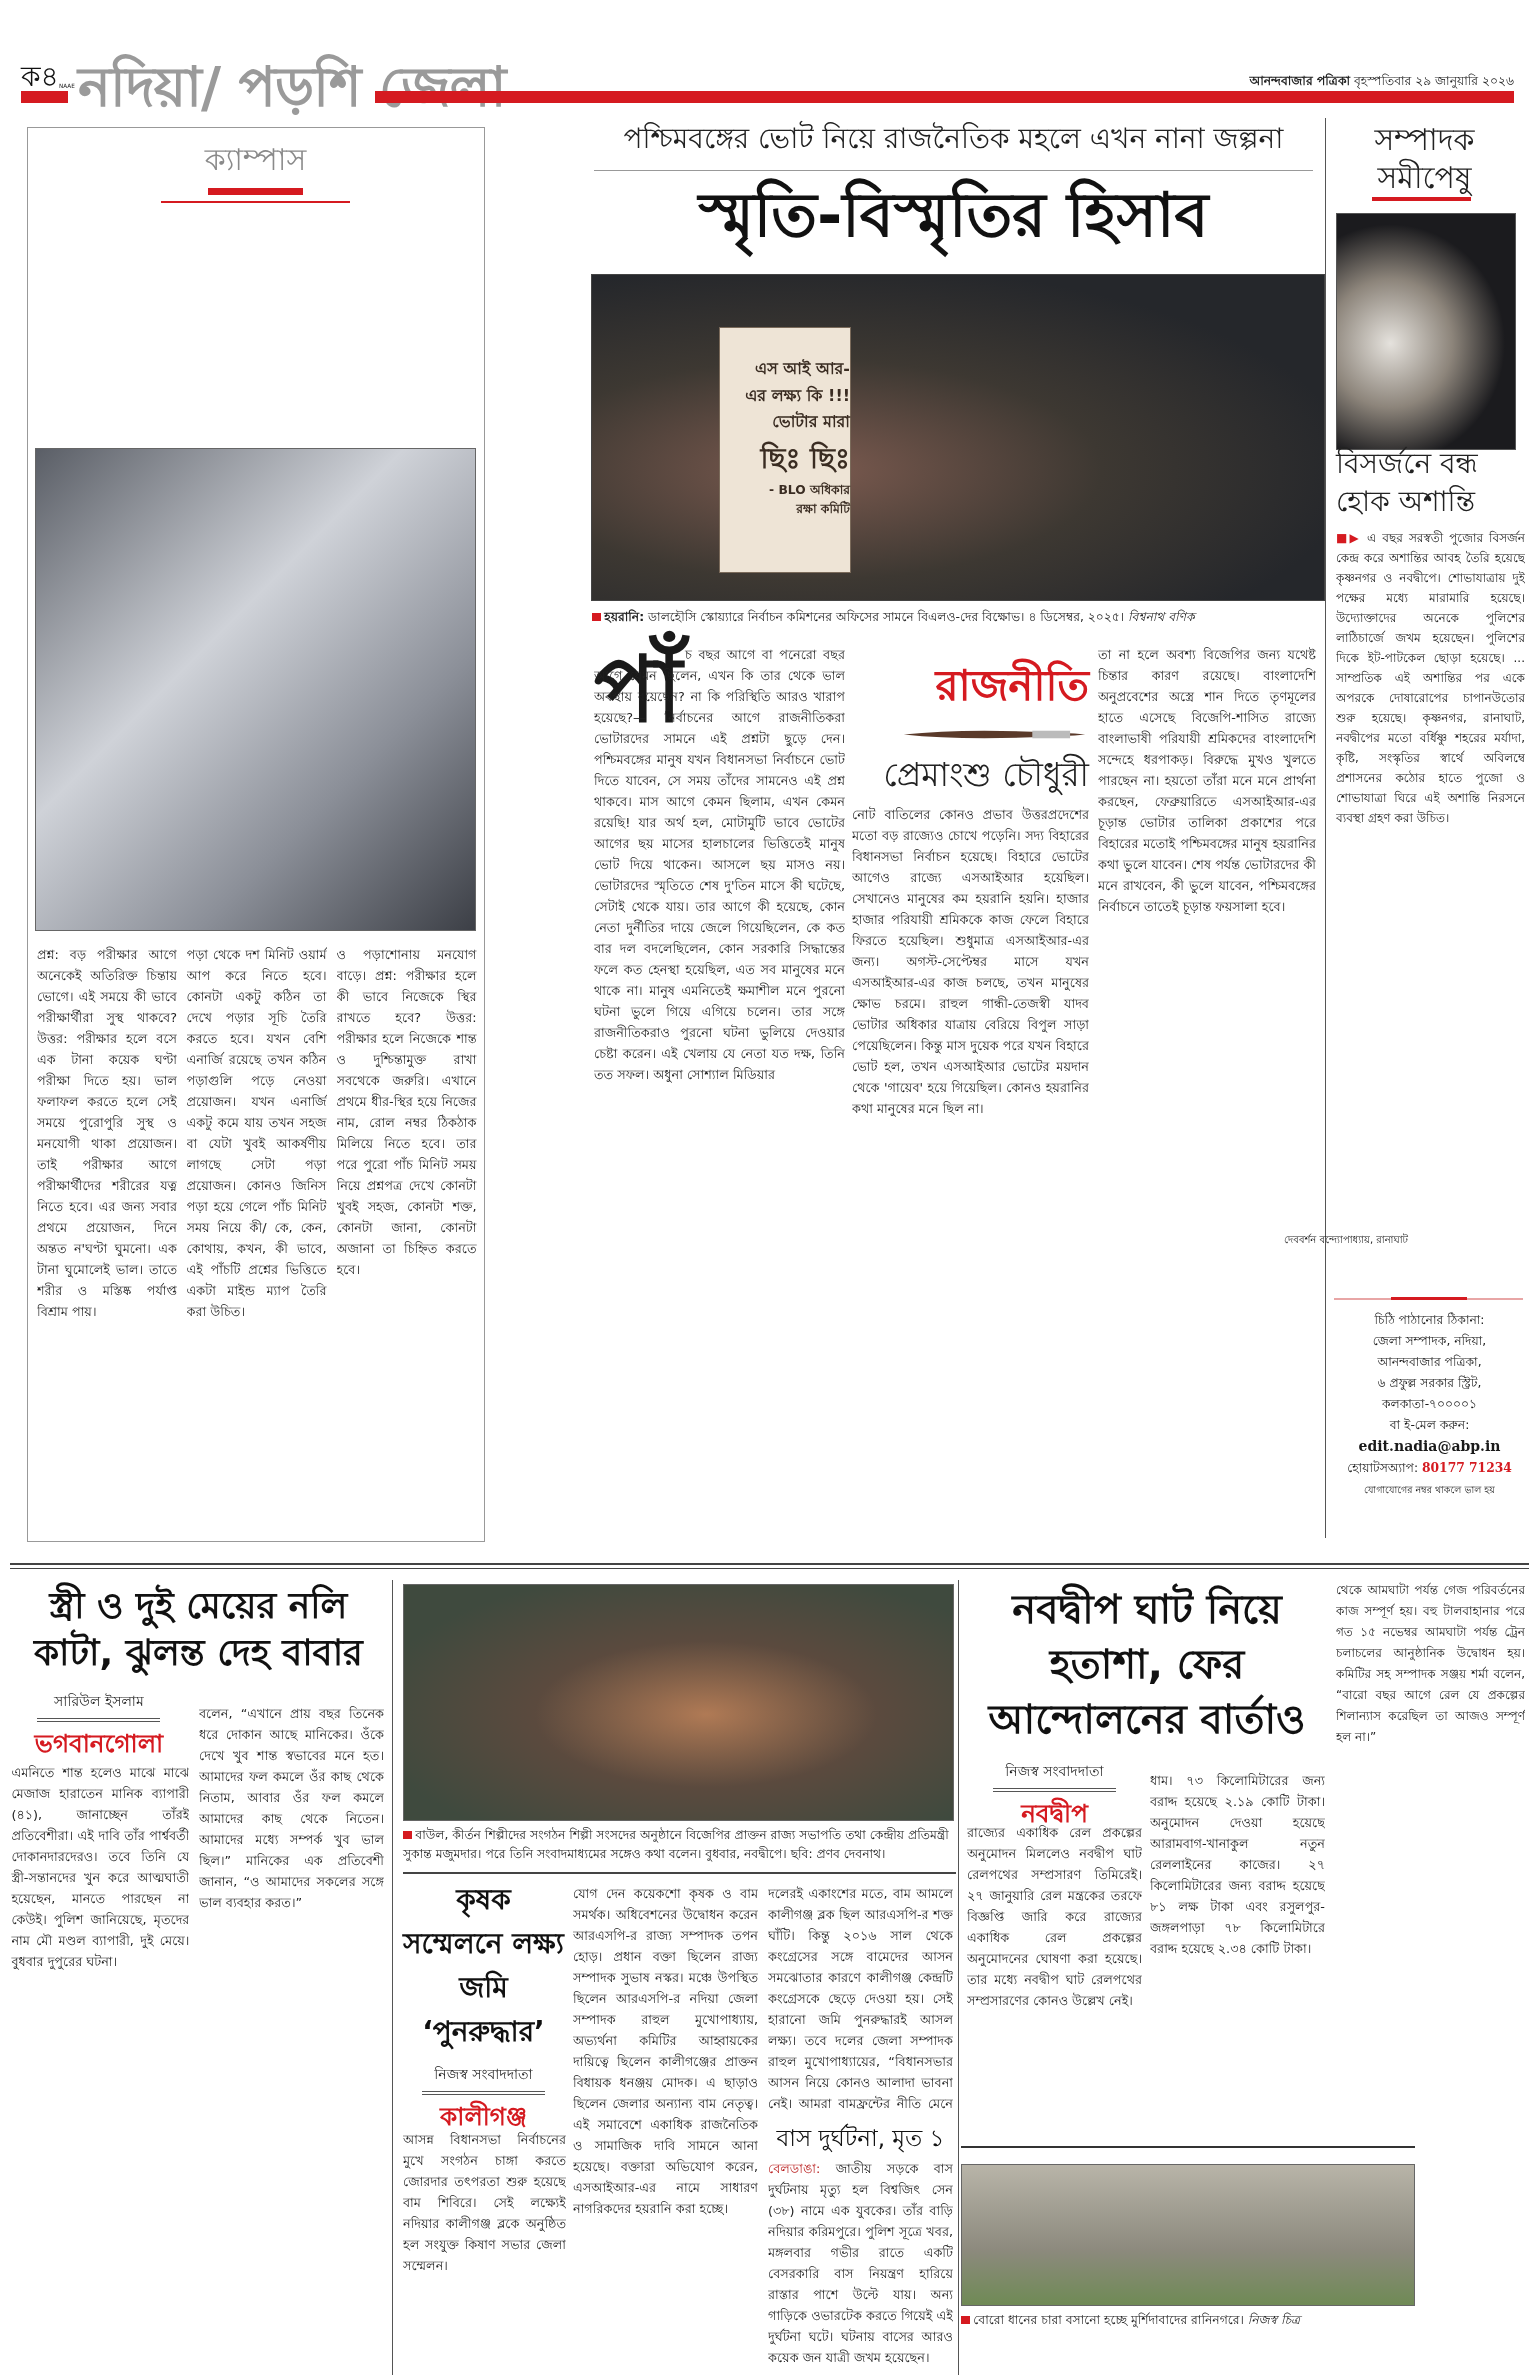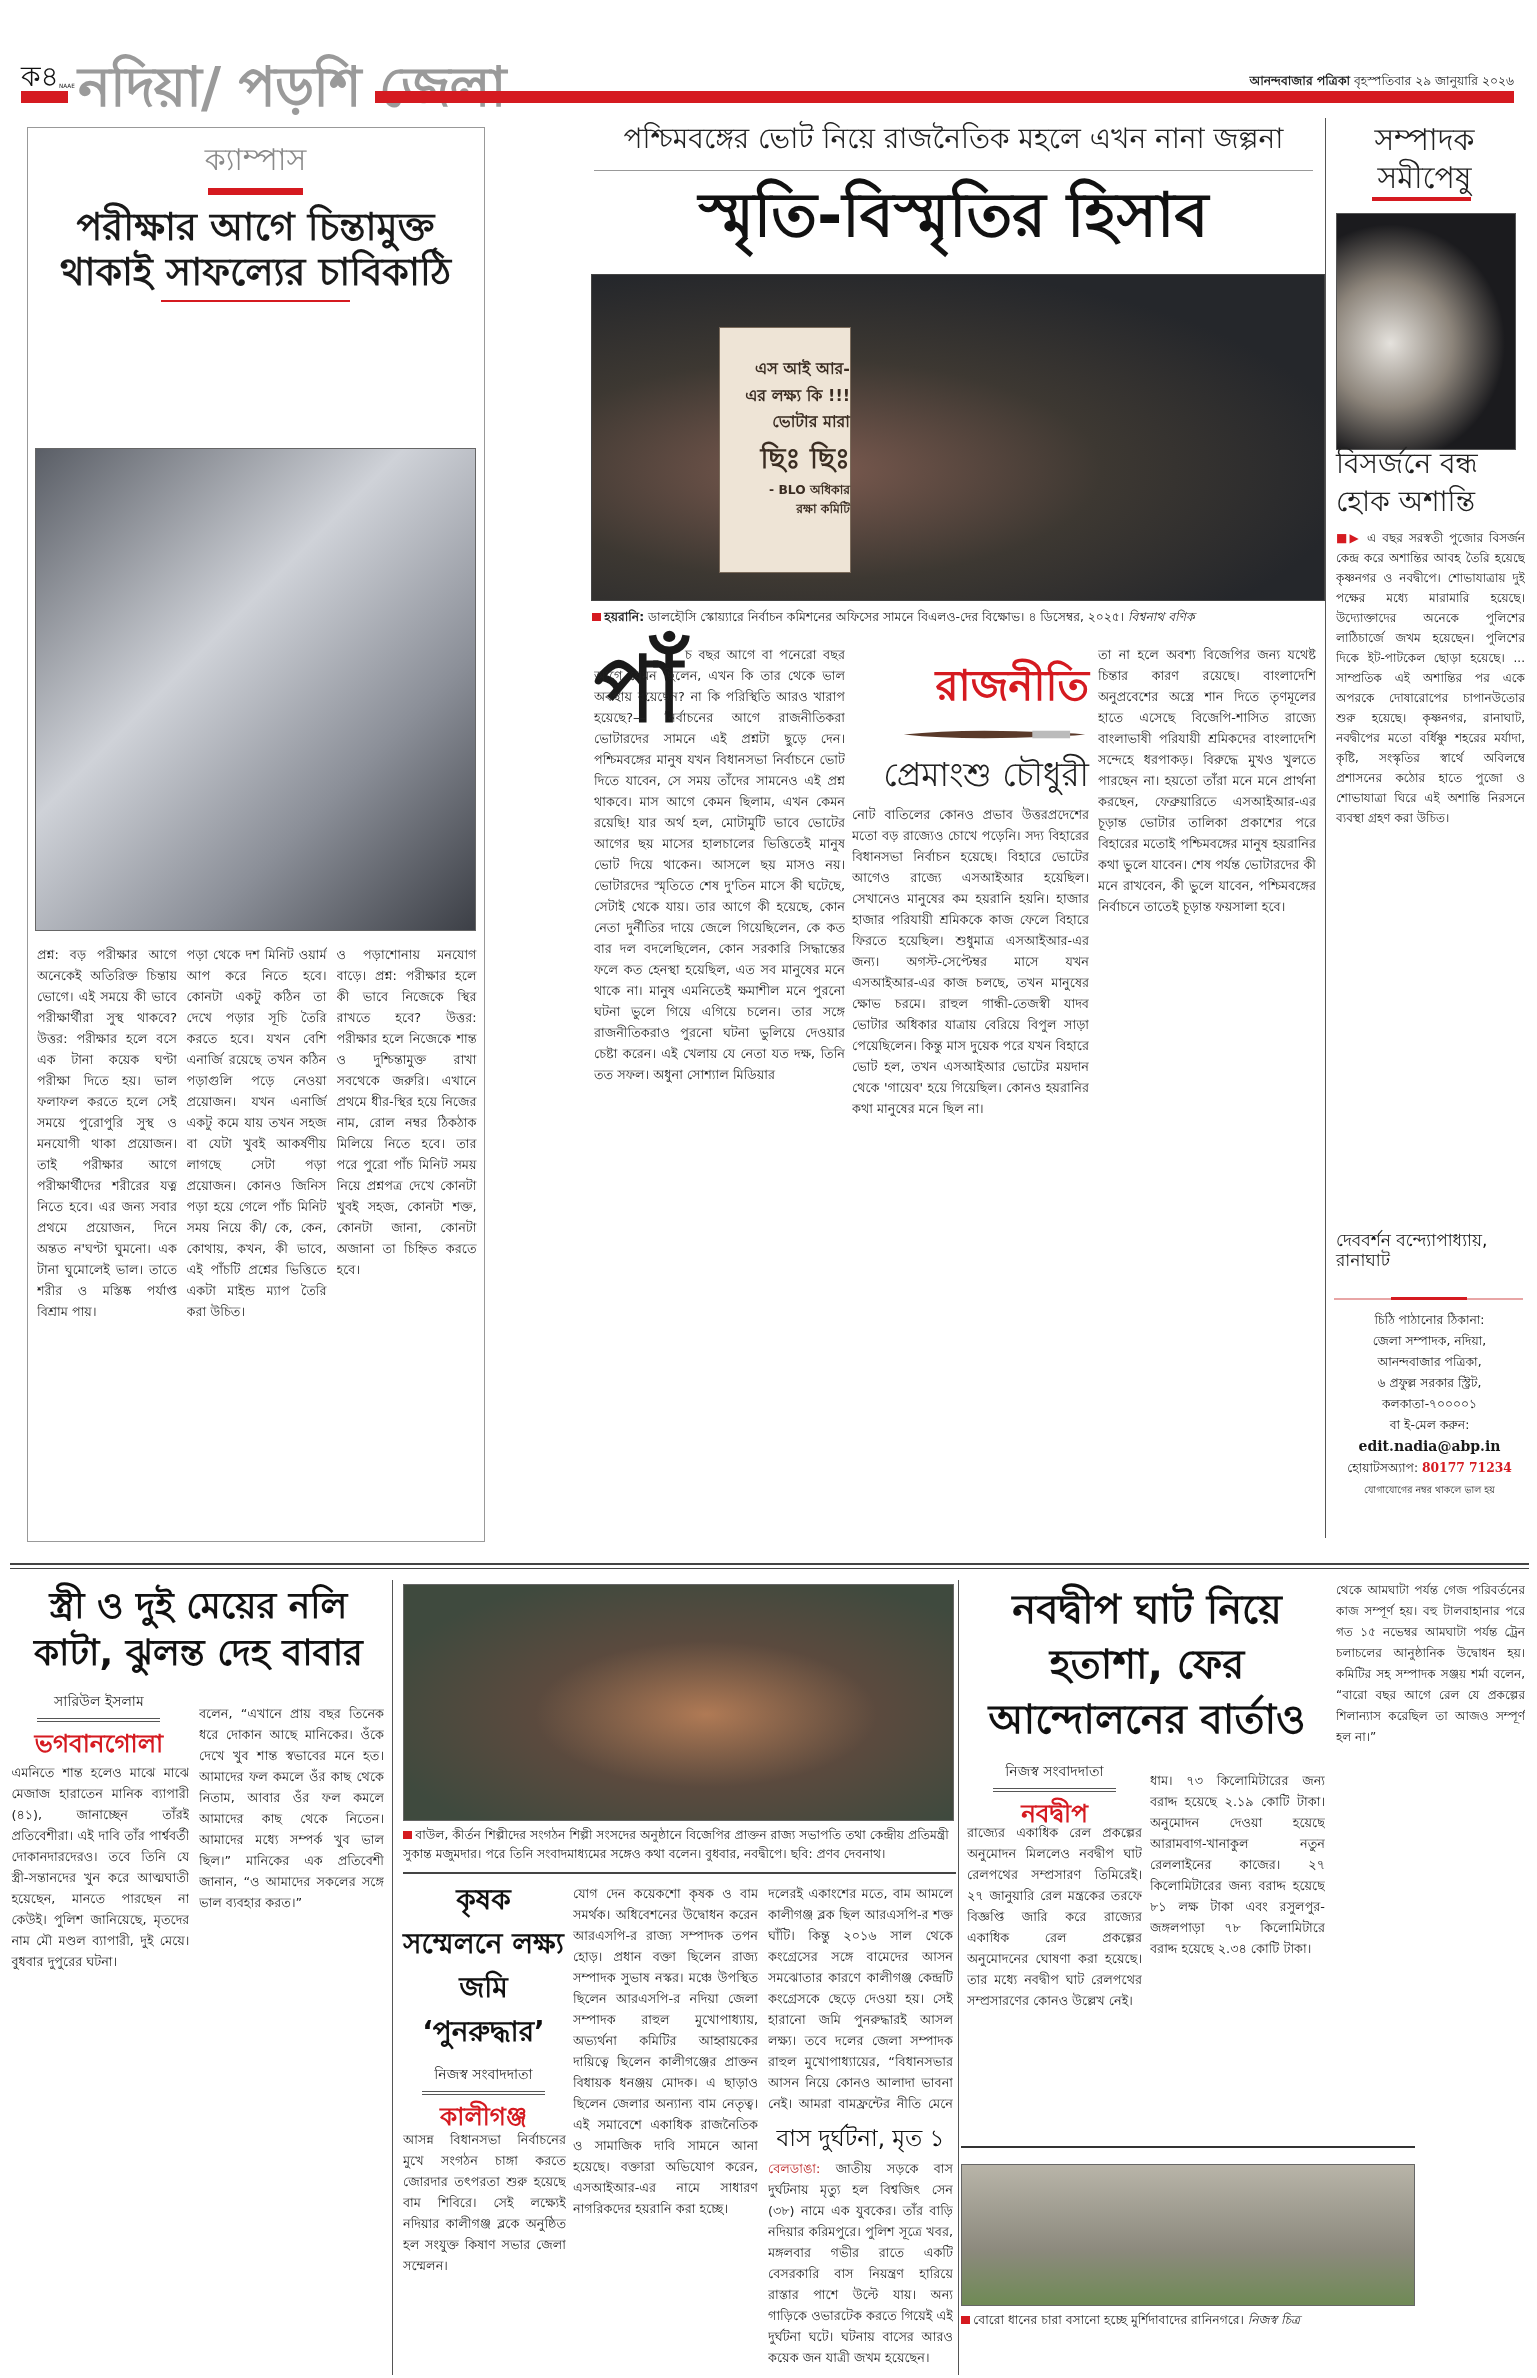--- a/index.html
+++ b/index.html
@@ -49,21 +49,20 @@
 <div class="abs red masthead-bar-r"></div>
 <div class="abs masthead-date">
   <b>আনন্দবাজার পত্রিকা</b>
   <span>বৃহস্পতিবার ২৯ জানুয়ারি ২০২৬</span>
 </div>
 
 <div class="abs box-campus">
   <div style="padding-top:7.6px">
     <div class="kicker">ক্যাম্পাস</div>
     <div class="kicker-line red"></div>
-    <div class="head-campus">পরীক্ষার আগে চিন্তামুক্ত থাকাই সাফল্যের চাবিকাঠি</div>
     <div class="byline-red red"></div>
   </div>
   <div class="abs photo" style="left:7.6px;top:320px;width:441px;height:483px;"></div>
   <div class="abs col-text" style="left:9.5px;top:816px;width:140px;height:591px">প্রশ্ন: বড় পরীক্ষার আগে অনেকেই অতিরিক্ত চিন্তায় ভোগে। এই সময়ে কী ভাবে পরীক্ষার্থীরা সুস্থ থাকবে? উত্তর: পরীক্ষার হলে বসে এক টানা কয়েক ঘণ্টা পরীক্ষা দিতে হয়। ভাল ফলাফল করতে হলে সেই সময়ে পুরোপুরি সুস্থ ও মনযোগী থাকা প্রয়োজন। তাই পরীক্ষার আগে পরীক্ষার্থীদের শরীরের যত্ন নিতে হবে। এর জন্য সবার প্রথমে প্রয়োজন, দিনে অন্তত ন'ঘণ্টা ঘুমনো। এক টানা ঘুমোলেই ভাল। তাতে শরীর ও মস্তিষ্ক পর্যাপ্ত বিশ্রাম পায়।</div>
   <div class="abs col-text" style="left:159px;top:816px;width:140px;height:591px">পড়া থেকে দশ মিনিট ওয়ার্ম আপ করে নিতে হবে। কোনটা একটু কঠিন তা দেখে পড়ার সূচি তৈরি করতে হবে। যখন বেশি এনার্জি রয়েছে তখন কঠিন পড়াগুলি পড়ে নেওয়া প্রয়োজন। যখন এনার্জি একটু কমে যায় তখন সহজ বা যেটা খুবই আকর্ষণীয় লাগছে সেটা পড়া প্রয়োজন। কোনও জিনিস পড়া হয়ে গেলে পাঁচ মিনিট সময় নিয়ে কী/ কে, কেন, কোথায়, কখন, কী ভাবে, এই পাঁচটি প্রশ্নের ভিত্তিতে একটা মাইন্ড ম্যাপ তৈরি করা উচিত।</div>
   <div class="abs col-text" style="left:309px;top:816px;width:140px;height:591px">ও পড়াশোনায় মনযোগ বাড়ে। প্রশ্ন: পরীক্ষার হলে কী ভাবে নিজেকে স্থির রাখতে হবে? উত্তর: পরীক্ষার হলে নিজেকে শান্ত ও দুশ্চিন্তামুক্ত রাখা সবথেকে জরুরি। এখানে প্রথমে ধীর-স্থির হয়ে নিজের নাম, রোল নম্বর ঠিকঠাক মিলিয়ে নিতে হবে। তার পরে পুরো পাঁচ মিনিট সময় নিয়ে প্রশ্নপত্র দেখে কোনটা খুবই সহজ, কোনটা শক্ত, কোনটা জানা, কোনটা অজানা তা চিহ্নিত করতে হবে।</div>
 </div>
 
 <div class="abs main-kicker">পশ্চিমবঙ্গের ভোট নিয়ে রাজনৈতিক মহলে এখন নানা জল্পনা</div>
 <div class="abs main-head">স্মৃতি-বিস্মৃতির হিসাব</div>
@@ -98,21 +97,21 @@
 
 <div class="abs vrule" style="left:1325px;top:118px;height:1420px"></div>
 <div class="abs sidebar-head">সম্পাদক সমীপেষু</div>
 <div class="abs red sidebar-line"></div>
 <div class="abs side-photo"></div>
 <div class="abs side-head">বিসর্জনে বন্ধ হোক অশান্তি</div>
 <div class="abs col-text" style="left:1336px;top:528px;width:189px;height:700px;font-size:12px;line-height:20px">
   <span style="color:#d51a20;font-weight:bold">■▶</span>
   <span>এ বছর সরস্বতী পুজোর বিসর্জন কেন্দ্র করে অশান্তির আবহ তৈরি হয়েছে কৃষ্ণনগর ও নবদ্বীপে। শোভাযাত্রায় দুই পক্ষের মধ্যে মারামারি হয়েছে। উদ্যোক্তাদের অনেকে পুলিশের লাঠিচার্জে জখম হয়েছেন। পুলিশের দিকে ইট-পাটকেল ছোড়া হয়েছে। ... সাম্প্রতিক এই অশান্তির পর একে অপরকে দোষারোপের চাপানউতোর শুরু হয়েছে। কৃষ্ণনগর, রানাঘাট, নবদ্বীপের মতো বর্ধিষ্ণু শহরের মর্যাদা, কৃষ্টি, সংস্কৃতির স্বার্থে অবিলম্বে প্রশাসনের কঠোর হাতে পুজো ও শোভাযাত্রা ঘিরে এই অশান্তি নিরসনে ব্যবস্থা গ্রহণ করা উচিত।</span>
 </div>
-<div class="abs" style="left:1336px;top:1230px;width:189px;font-size:17px;line-height:20px">দেববর্শন বন্দ্যোপাধ্যায়, রানাঘাট</div>
+<div class="abs" style="left:1284px;top:1230px;width:189px;font-size:10px;line-height:20px">দেববর্শন বন্দ্যোপাধ্যায়, রানাঘাট</div>
 <div class="abs" style="left:1334px;top:1298px;width:189px;height:1.9px;background:#e8a6a6">
     <div class="red" style="width:76px;height:2.8px;margin:-0.9px auto 0"></div>
   </div>
 <div class="abs" style="left:1330px;top:1310px;width:199px;text-align:center;font-size:12.3px;line-height:21px">
   <div>চিঠি পাঠানোর ঠিকানা:</div>
   <div>জেলা সম্পাদক, নদিয়া,</div>
   <div>আনন্দবাজার পত্রিকা,</div>
   <div>৬ প্রফুল্ল সরকার স্ট্রিট,</div>
   <div>কলকাতা-৭০০০০১</div>
   <div>বা ই-মেল করুন:</div>

